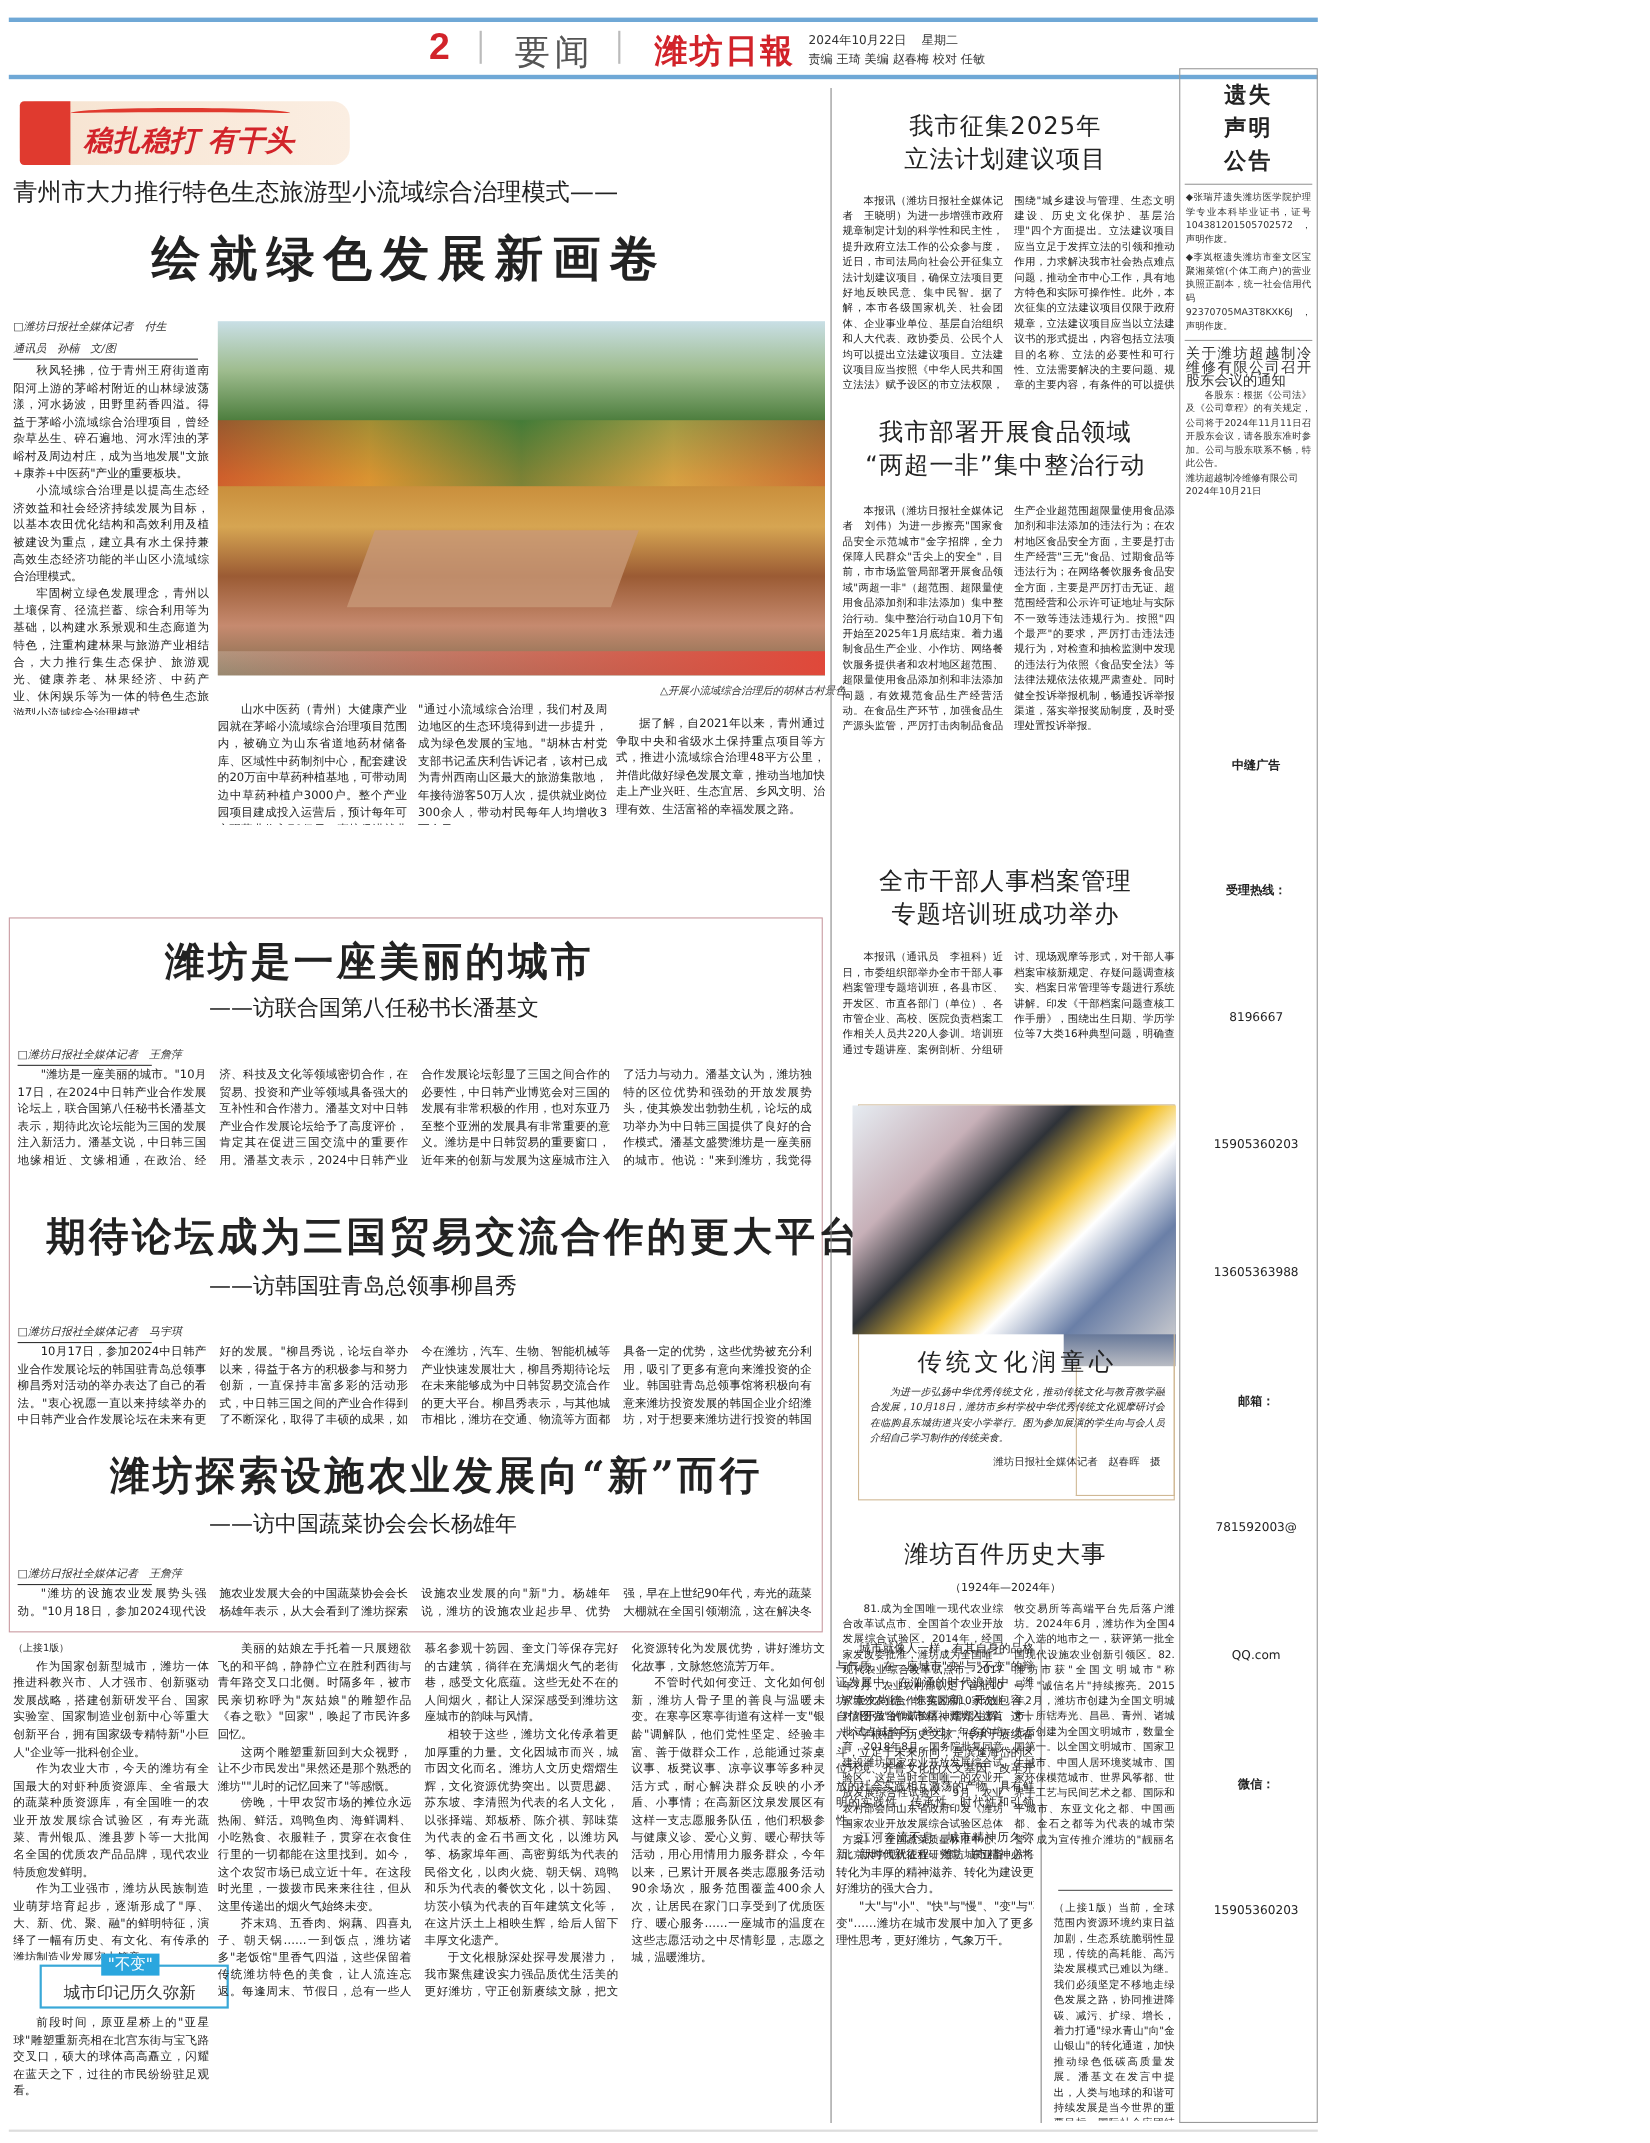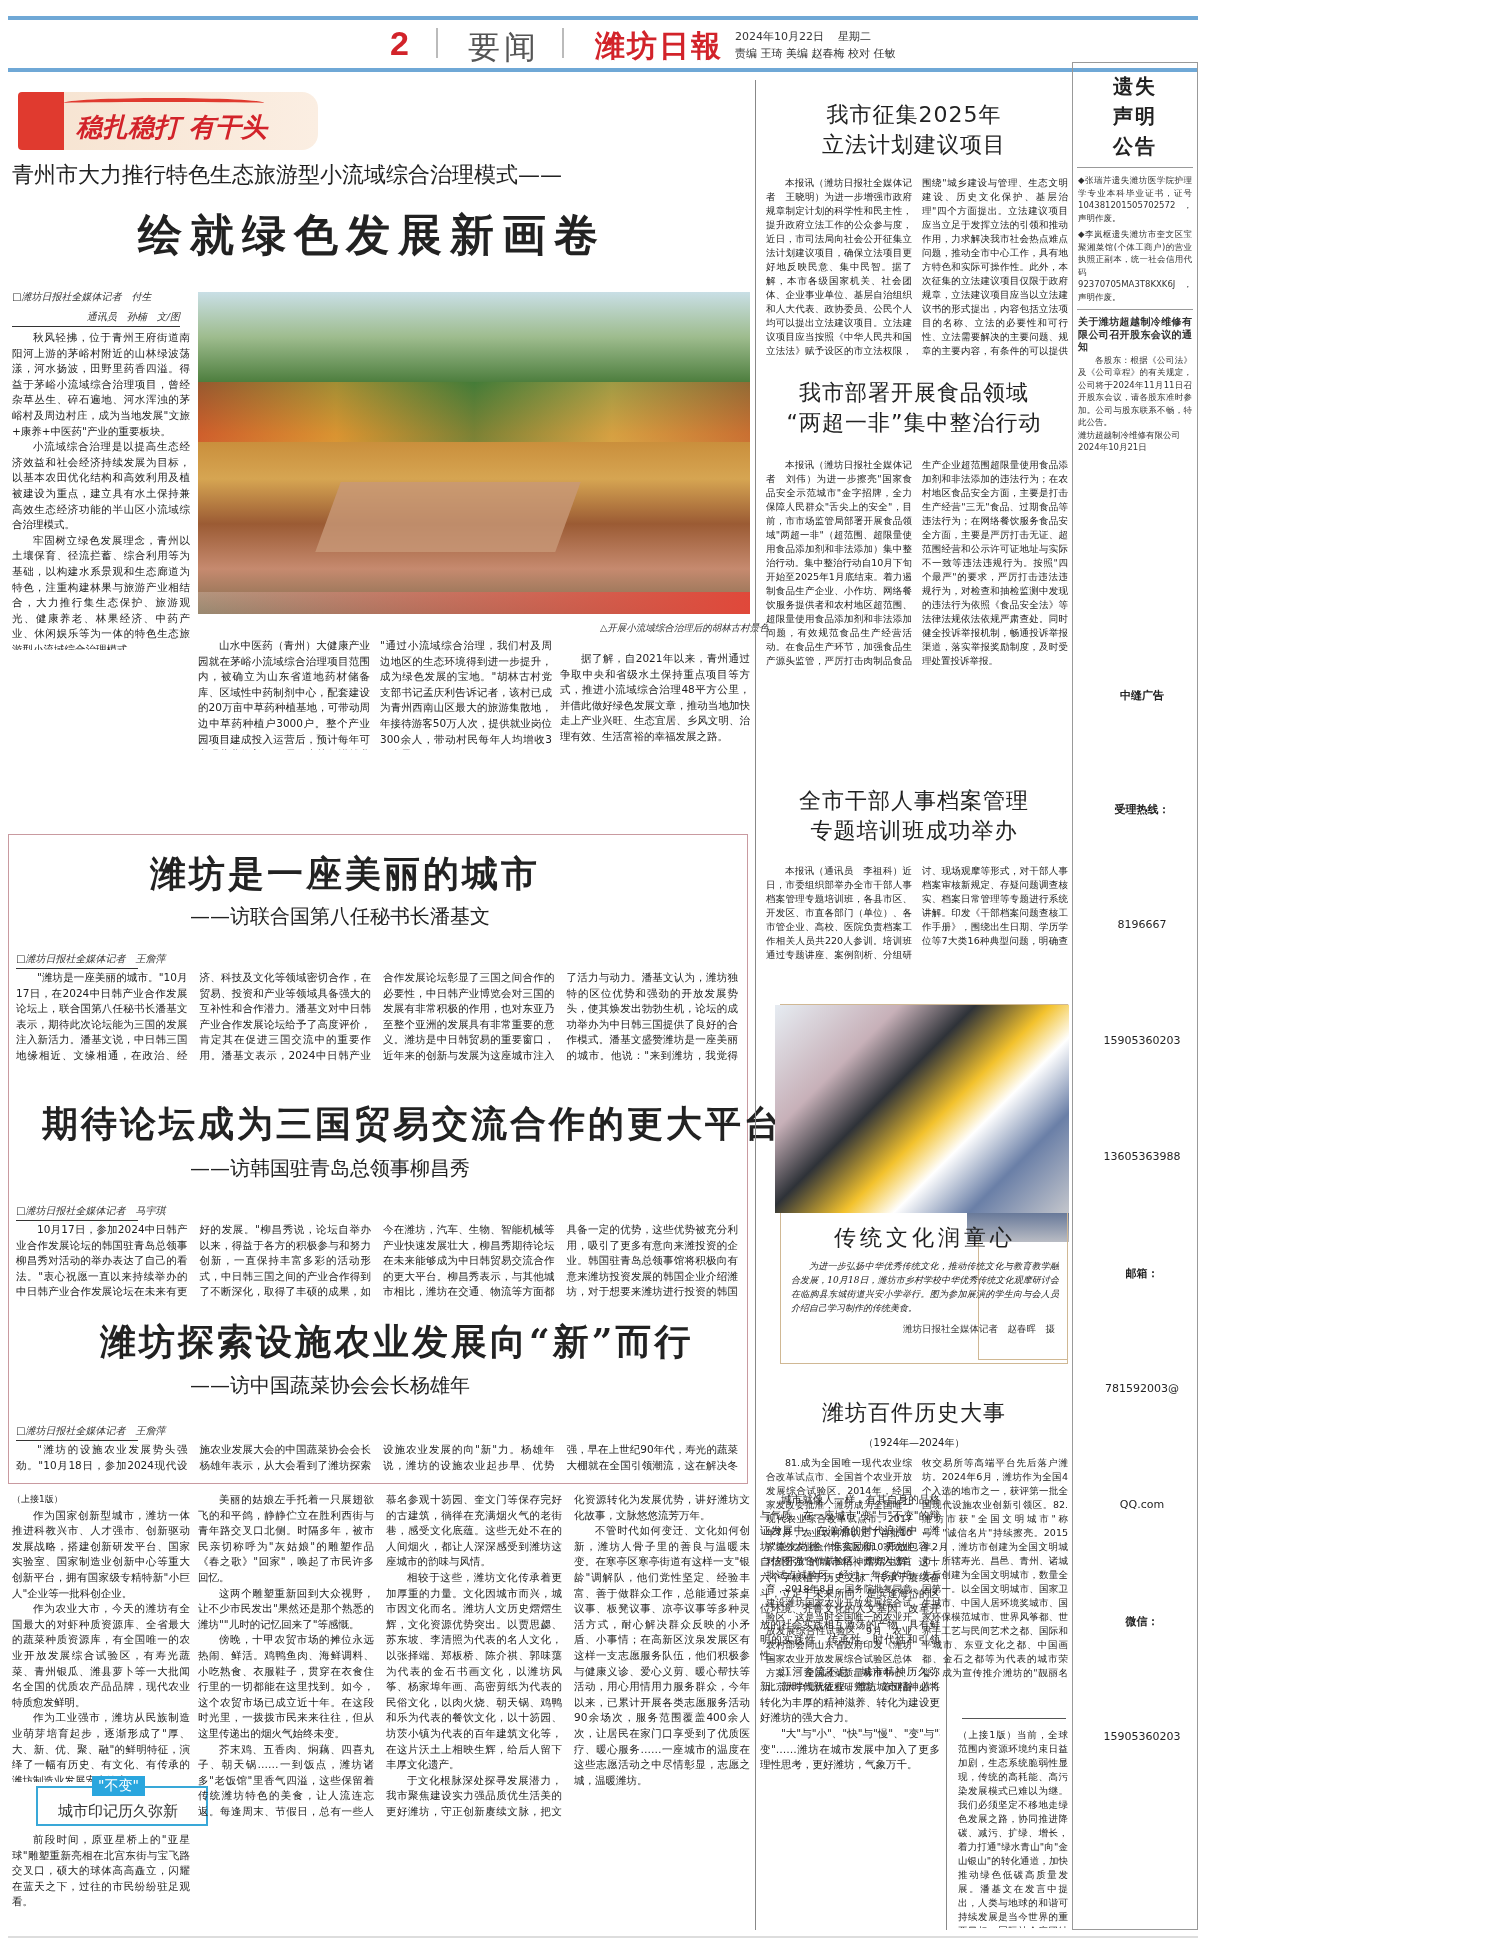--- a/index.html
+++ b/index.html
@@ -52,21 +52,21 @@
 <div class="banner">
   <div class="fist"></div>
   <div class="swoosh"></div>
   <div class="txt">稳扎稳打 有干头</div>
 </div>
 
 <div class="abs kicker" style="left:12px;top:160px">青州市大力推行特色生态旅游型小流域综合治理模式——</div>
 <div class="abs headline" style="left:138px;top:206px">绘就绿色发展新画卷</div>
 <div class="abs" style="left:12px;top:290px;width:168px">
   <div class="byline" style="border:none">□潍坊日报社全媒体记者　付生</div>
-  <div class="byline" style="text-align:right;padding-top:4px">通讯员　孙楠　文/图</div>
+  <div class="byline" style="text-align:left;padding-top:4px">通讯员　孙楠　文/图</div>
 </div>
 <div class="abs body" style="left:12px;top:330px;width:178px;height:320px">
   <p>秋风轻拂，位于青州王府街道南阳河上游的茅峪村附近的山林绿波荡漾，河水扬波，田野里药香四溢。得益于茅峪小流域综合治理项目，曾经杂草丛生、碎石遍地、河水浑浊的茅峪村及周边村庄，成为当地发展"文旅+康养+中医药"产业的重要板块。</p>
   <p>小流域综合治理是以提高生态经济效益和社会经济持续发展为目标，以基本农田优化结构和高效利用及植被建设为重点，建立具有水土保持兼高效生态经济功能的半山区小流域综合治理模式。</p>
   <p>牢固树立绿色发展理念，青州以土壤保育、径流拦蓄、综合利用等为基础，以构建水系景观和生态廊道为特色，注重构建林果与旅游产业相结合，大力推行集生态保护、旅游观光、健康养老、林果经济、中药产业、休闲娱乐等为一体的特色生态旅游型小流域综合治理模式。</p>
 
 </div>
 
 <div class="photo" style="left:198px;top:292px;width:552px;height:322px;background:linear-gradient(180deg,#c9dfe6 0%,#9ebc8e 14%,#4d7e3e 28%,#c78a37 44%,#d6a552 58%,#9b5b34 72%,#c68a6f 86%,#7f6b4d 100%)">
   <div style="position:absolute;left:0;top:90px;width:552px;height:60px;background:linear-gradient(90deg,#d43a22,#e89b2c,#3d7a33,#e2b24a,#cb5a2d);opacity:.55"></div>
@@ -190,21 +190,21 @@
 <div class="rail">
   <div style="padding-top:8px">
     <div class="title">遗失</div>
     <div class="title">声明</div>
     <div class="title">公告</div>
   </div>
   <div style="height:1px;background:#999;margin:6px 4px"></div>
   <div class="small">◆张瑞芹遗失潍坊医学院护理学专业本科毕业证书，证号104381201505702572，声明作废。</div>
   <div class="small" style="margin-top:4px">◆李岚枢遗失潍坊市奎文区宝聚湘菜馆(个体工商户)的营业执照正副本，统一社会信用代码92370705MA3T8KXK6J，声明作废。</div>
   <div style="height:1px;background:#999;margin:6px 4px"></div>
-  <div class="small" style="font-size:10px;font-weight:bold">关于潍坊超越制冷维修有限公司召开股东会议的通知</div>
+  <div class="small" style="font-size:13px;font-weight:normal">关于潍坊超越制冷维修有限公司召开股东会议的通知</div>
   <div class="small" style="text-indent:2em">各股东：根据《公司法》及《公司章程》的有关规定，公司将于2024年11月11日召开股东会议，请各股东准时参加。公司与股东联系不畅，特此公告。</div>
   <div class="small" style="text-align:left">潍坊超越制冷维修有限公司</div>
   <div class="small" style="text-align:left">2024年10月21日</div>
 </div>
 <div class="ad-label" style="top:688px">中缝广告</div>
 <div class="ad-label" style="top:802px">受理热线：</div>
 <div class="ad-label" style="top:918px;font-weight:normal">8196667</div>
 <div class="ad-label" style="top:1034px;font-weight:normal">15905360203</div>
 <div class="ad-label" style="top:1150px;font-weight:normal">13605363988</div>
 <div class="ad-label" style="top:1266px">邮箱：</div>

